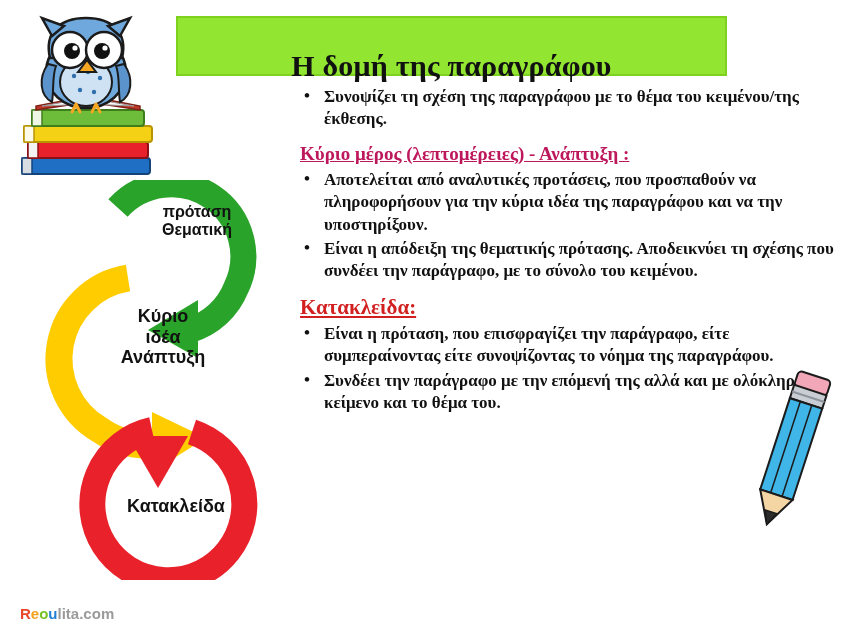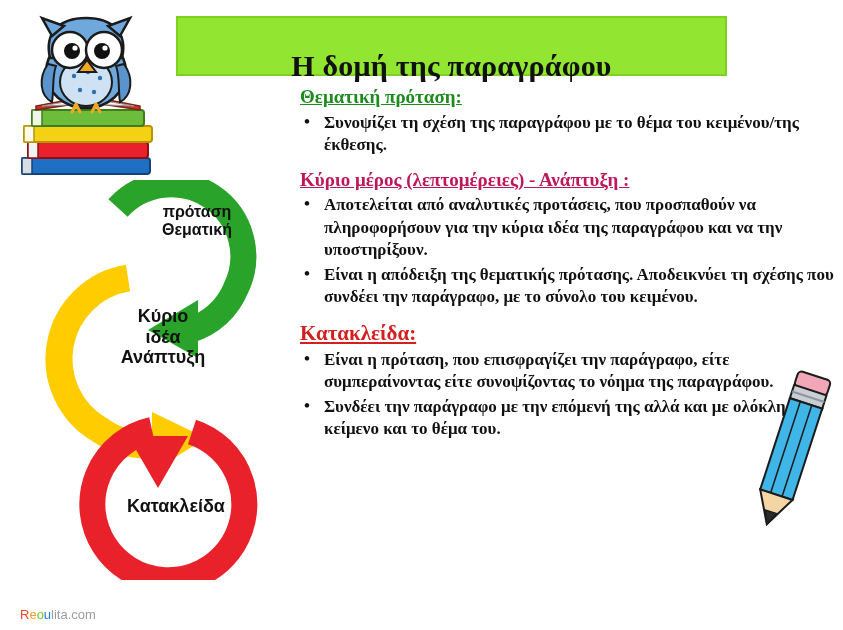--- a/index.html
+++ b/index.html
@@ -117,22 +117,22 @@
     width: 96px;
     height: 176px;
   }
 
   
   .watermark {
     position: absolute;
     left: 20px;
     bottom: 8px;
     font-family: "Liberation Sans", sans-serif;
-    font-size: 13px;
-    font-weight: normal;
+    font-size: 15px;
+    font-weight: bold;
   }
   .watermark span { display: inline-block; }
   .wm1 { color: #e8472c; }
   .wm2 { color: #f2a01e; }
   .wm3 { color: #7ac225; }
   .wm4 { color: #1f7fd4; }
   .wm5 { color: #9b9b9b; }
 </style>
 </head>
 <body>
@@ -222,21 +222,20 @@
     <div>ιδέα</div>
     <div>Ανάπτυξη</div>
   </div>
   <div class="cyc-label lbl-concl">
     <div>Κατακλείδα</div>
   </div>
 </div>
 
 <div class="text-col">
 
-  <div class="sec-head green">Θεματική πρόταση:</div>
   <ul class="bullets">
     <li>Συνοψίζει τη σχέση της παραγράφου με το θέμα του κειμένου/της έκθεσης.</li>
   </ul>
 
   <div class="sec-head orange">Κύριο μέρος (λεπτομέρειες) - Ανάπτυξη :</div>
   <ul class="bullets">
     <li>Αποτελείται από αναλυτικές προτάσεις, που προσπαθούν να πληροφορήσουν για την κύρια ιδέα της παραγράφου και να την υποστηρίξουν.</li>
     <li>Είναι η απόδειξη της θεματικής πρότασης. Αποδεικνύει τη σχέσης που συνδέει την παράγραφο, με το σύνολο του κειμένου.</li>
   </ul>
 

